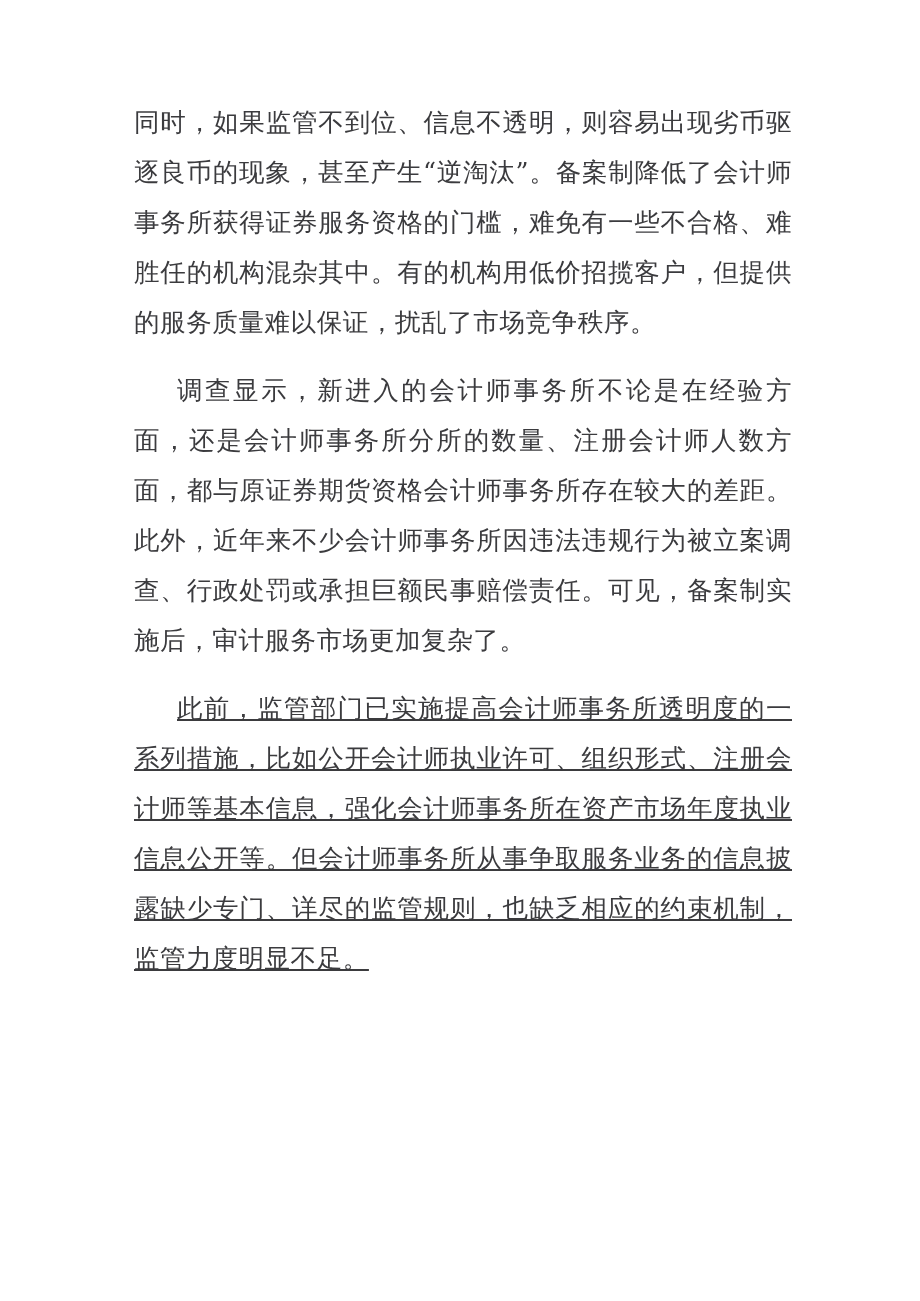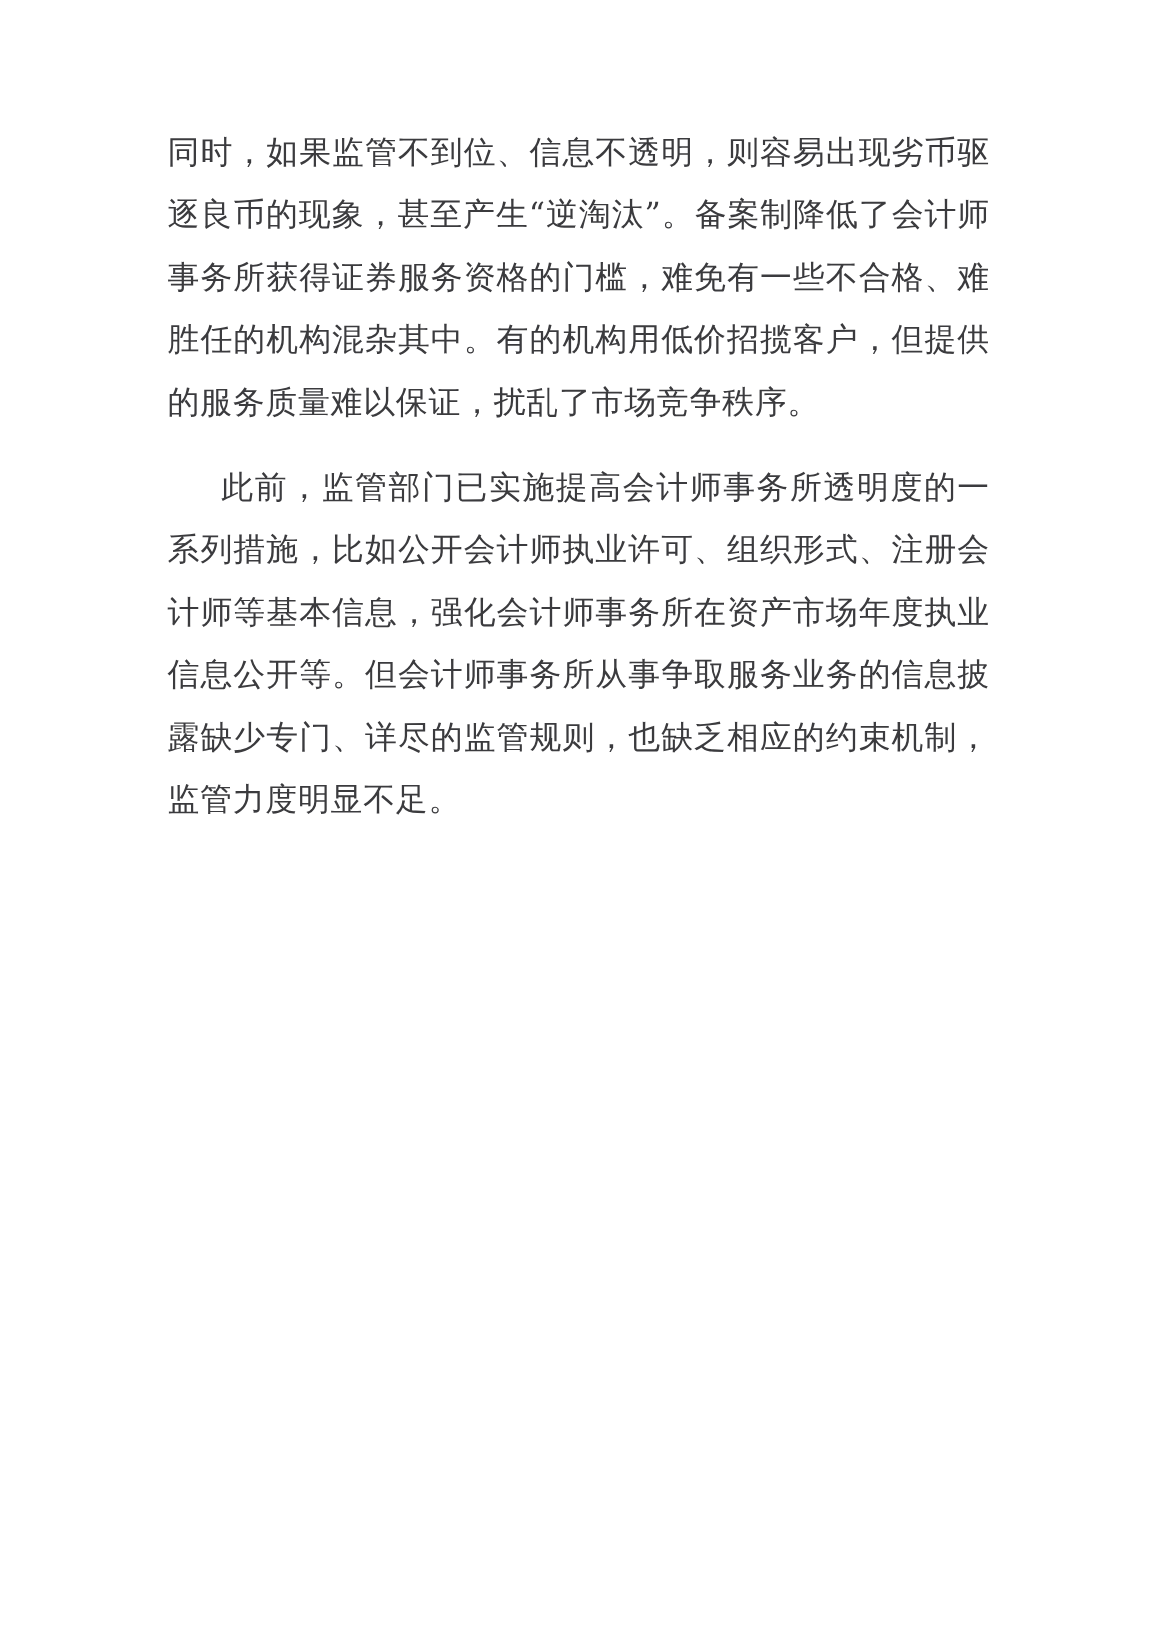--- a/index.html
+++ b/index.html
@@ -41,28 +41,30 @@
     -webkit-font-smoothing: antialiased;
   }
 
   .para.no-indent {
     text-indent: 0;
   }
 
   
   .para:last-child {
     margin-bottom: 0;
+    text-decoration: underline;
   }
 </style>
 </head>
 <body>
 
 <div class="page">
   <div class="text-column">
 
     <p class="para no-indent">同时，如果监管不到位、信息不透明，则容易出现劣币驱逐良币的现象，甚至产生“逆淘汰”。备案制降低了会计师事务所获得证券服务资格的门槛，难免有一些不合格、难胜任的机构混杂其中。有的机构用低价招揽客户，但提供的服务质量难以保证，扰乱了市场竞争秩序。</p>
 
+    <p class="para">调查显示，新进入的会计师事务所不论是在经验方面，还是会计师事务所分所的数量、注册会计师人数方面，都与原证券期货资格会计师事务所存在较大的差距。此外，近年来不少会计师事务所因违法违规行为被立案调查、行政处罚或承担巨额民事赔偿责任。可见，备案制实施后，审计服务市场更加复杂了。</p>
 
 
     <p class="para">此前，监管部门已实施提高会计师事务所透明度的一系列措施，比如公开会计师执业许可、组织形式、注册会计师等基本信息，强化会计师事务所在资产市场年度执业信息公开等。但会计师事务所从事争取服务业务的信息披露缺少专门、详尽的监管规则，也缺乏相应的约束机制，监管力度明显不足。</p>
 
   </div>
 </div>
 
 </body></html>

